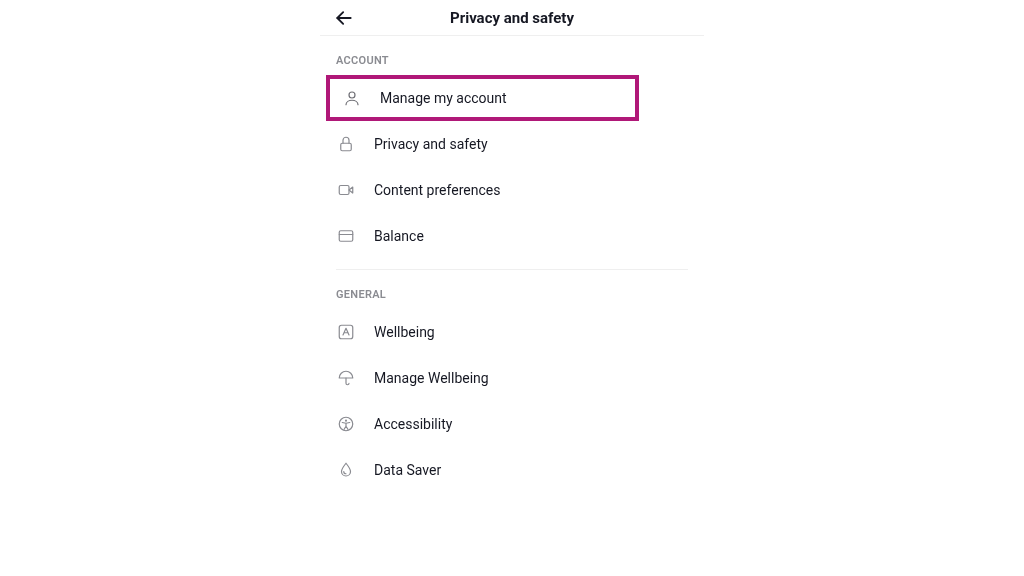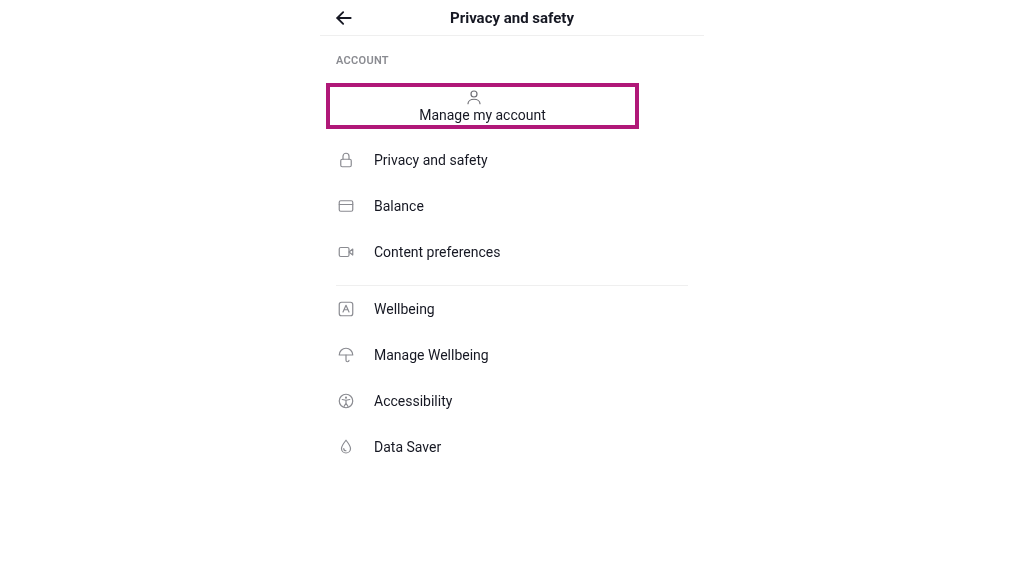--- a/index.html
+++ b/index.html
@@ -54,26 +54,25 @@
     .menu-item {
       display: flex;
       align-items: center;
       height: 46px;
       padding: 0 16px;
       cursor: pointer;
       position: relative;
     }
     .menu-item.highlighted {
       border: 4px solid #b01878;
-      margin: 8px;
+      margin: 0;
       padding: 0 12px;
       height: 46px;
       width: 313px;
       margin-left: 6px;
-      flex-direction: column;
     }
     .menu-icon {
       width: 20px;
       height: 20px;
       display: flex;
       align-items: center;
       justify-content: center;
       margin-right: 18px;
       color: #8a8b91;
     }
@@ -127,40 +126,41 @@
         <rect x="5" y="11" width="14" height="10" rx="2"></rect>
         <path d="M8 11V7a4 4 0 0 1 8 0v4"></path>
       </svg>
     </span>
     <span class="menu-label">Privacy and safety</span>
   </div>
 
   <div class="menu-item">
     <span class="menu-icon">
       <svg width="18" height="18" viewBox="0 0 24 24" fill="none" stroke="currentColor" stroke-width="1.6" stroke-linecap="round" stroke-linejoin="round">
+        <rect x="3" y="6" width="13" height="12" rx="2"></rect>
+        <path d="M21 8l-5 4 5 4V8z"></path>
+      </svg>
+    </span>
+    <span class="menu-label">Content preferences</span>
+  </div>
+
+  <div class="menu-item">
+    <span class="menu-icon">
+      <svg width="18" height="18" viewBox="0 0 24 24" fill="none" stroke="currentColor" stroke-width="1.6" stroke-linecap="round" stroke-linejoin="round">
         <rect x="3" y="5" width="18" height="14" rx="2"></rect>
         <line x1="3" y1="10" x2="21" y2="10"></line>
       </svg>
     </span>
     <span class="menu-label">Balance</span>
   </div>
 
-  <div class="menu-item">
-    <span class="menu-icon">
-      <svg width="18" height="18" viewBox="0 0 24 24" fill="none" stroke="currentColor" stroke-width="1.6" stroke-linecap="round" stroke-linejoin="round">
-        <rect x="3" y="6" width="13" height="12" rx="2"></rect>
-        <path d="M21 8l-5 4 5 4V8z"></path>
-      </svg>
-    </span>
-    <span class="menu-label">Content preferences</span>
-  </div>
-
 
   <div class="section-divider"></div>
 
+  <div class="section-header">GENERAL</div>
 
 
   <div class="menu-item">
     <span class="menu-icon">
       <svg width="18" height="18" viewBox="0 0 24 24" fill="none" stroke="currentColor" stroke-width="1.6" stroke-linecap="round" stroke-linejoin="round">
         <rect x="3" y="3" width="18" height="18" rx="3"></rect>
         <path d="M8 16l4-9 4 9M9.5 13h5"></path>
       </svg>
     </span>
     <span class="menu-label">Wellbeing</span>

